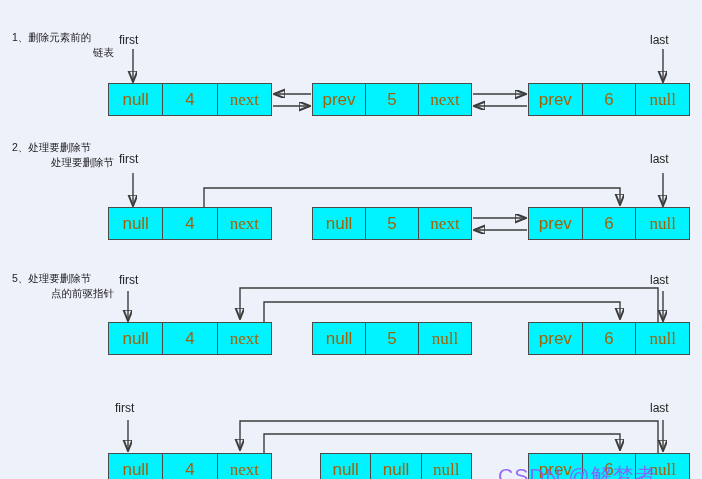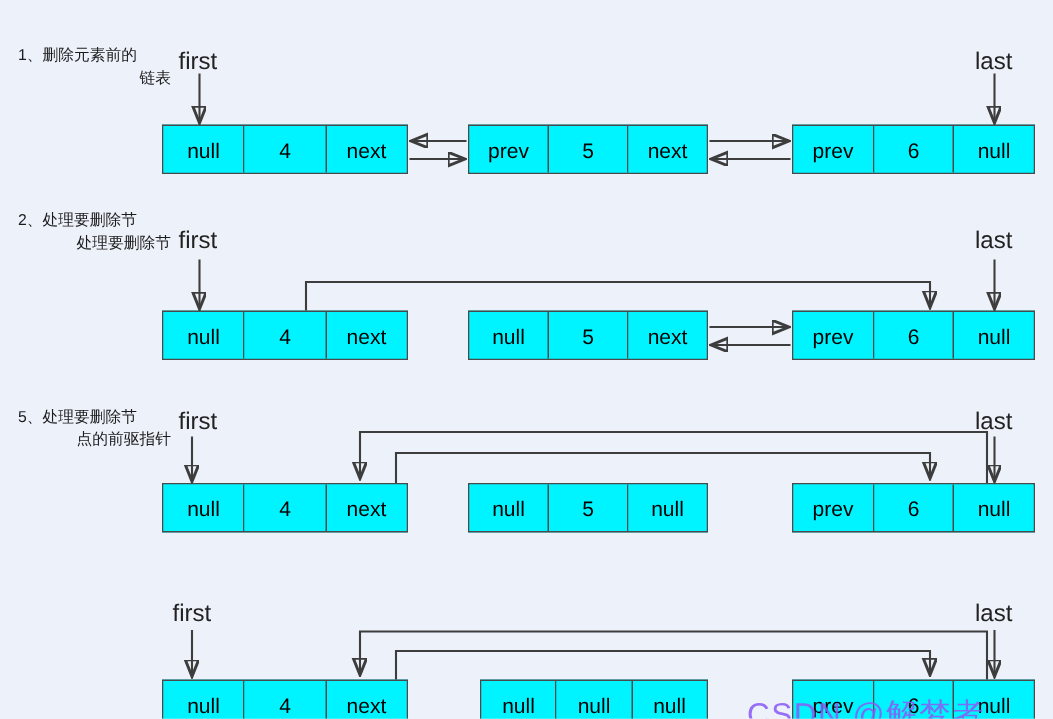--- a/index.html
+++ b/index.html
@@ -33,30 +33,30 @@
     display:flex;
     background:#00f4ff;
   }
   .cell{
     flex:1 1 0;
     border-right:1.5px solid #4a4a4a;
     box-sizing:border-box;
     display:flex;
     align-items:center;
     justify-content:center;
-    font-size:14px;
-    color:#000000;
+    font-size:17px;
+    color:#a16207;
     background:#00f4ff;
   }
-  .cell:last-child{border-right:none;}
+  .cell:last-child{border-right:none;font-family:Liberation Serif, serif;}
 
   
   .ptr-label{
     position:absolute;
-    font-size:16px;
+    font-size:12px;
     color:#222;
     white-space:nowrap;
   }
 
   
   svg.arrows{
     position:absolute;left:0;top:0;
     width:702px;height:479px;
     pointer-events:none;
   }

